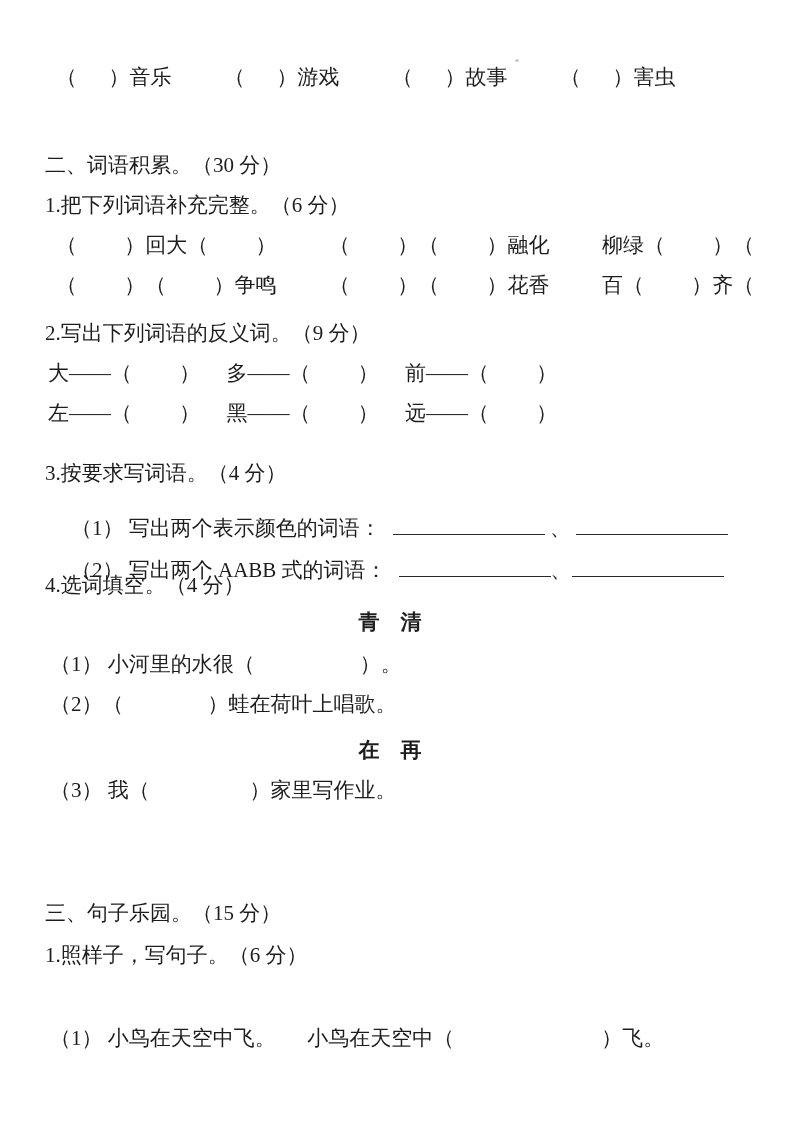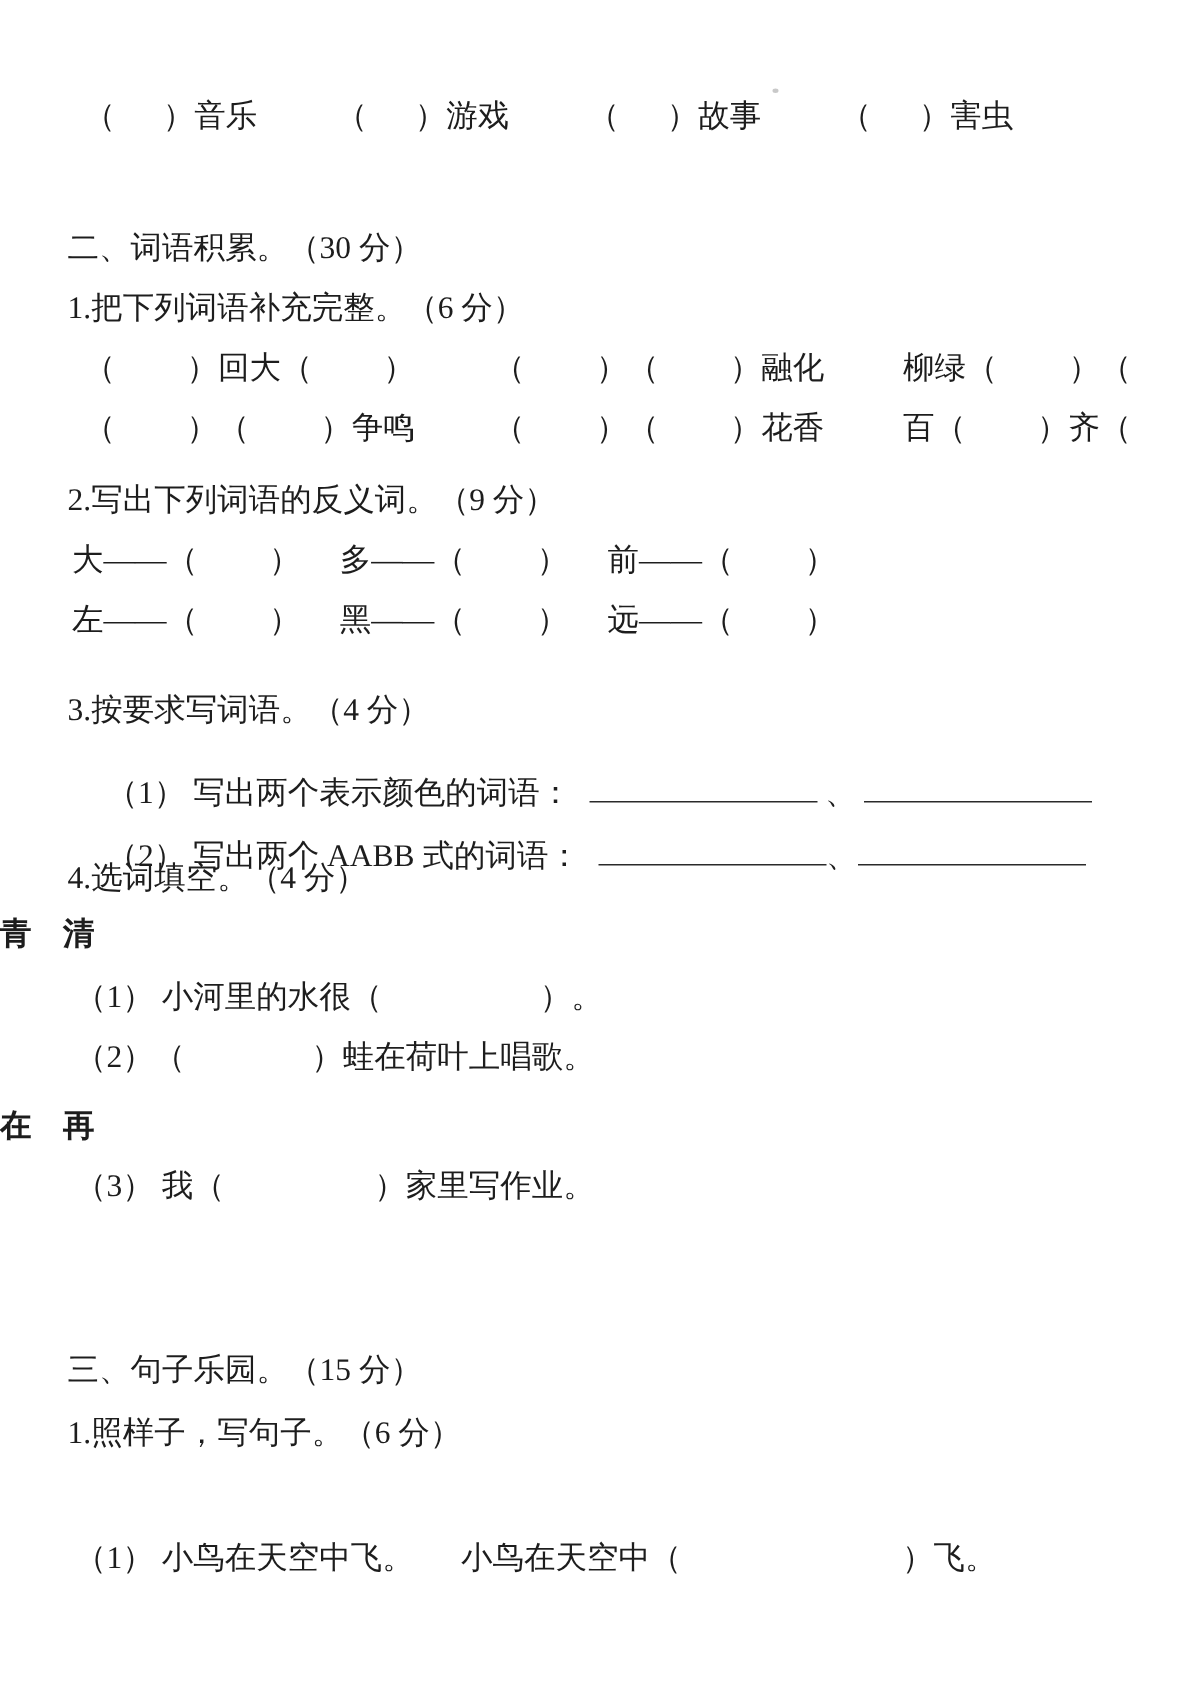--- a/index.html
+++ b/index.html
@@ -19,20 +19,21 @@
     border-radius: 17px;
   }
   .line {
     position: absolute;
     white-space: pre;
     line-height: 27px;
   }
   .center-bold {
     left: 0;
     width: 780px;
+    text-align: center;
     font-weight: 700;
   }
   .blank {
     display: inline-block;
     width: 152px;
     height: 20px;
     border-bottom: 1px solid #2a2a2a;
     vertical-align: baseline;
   }
   .blank.first {

